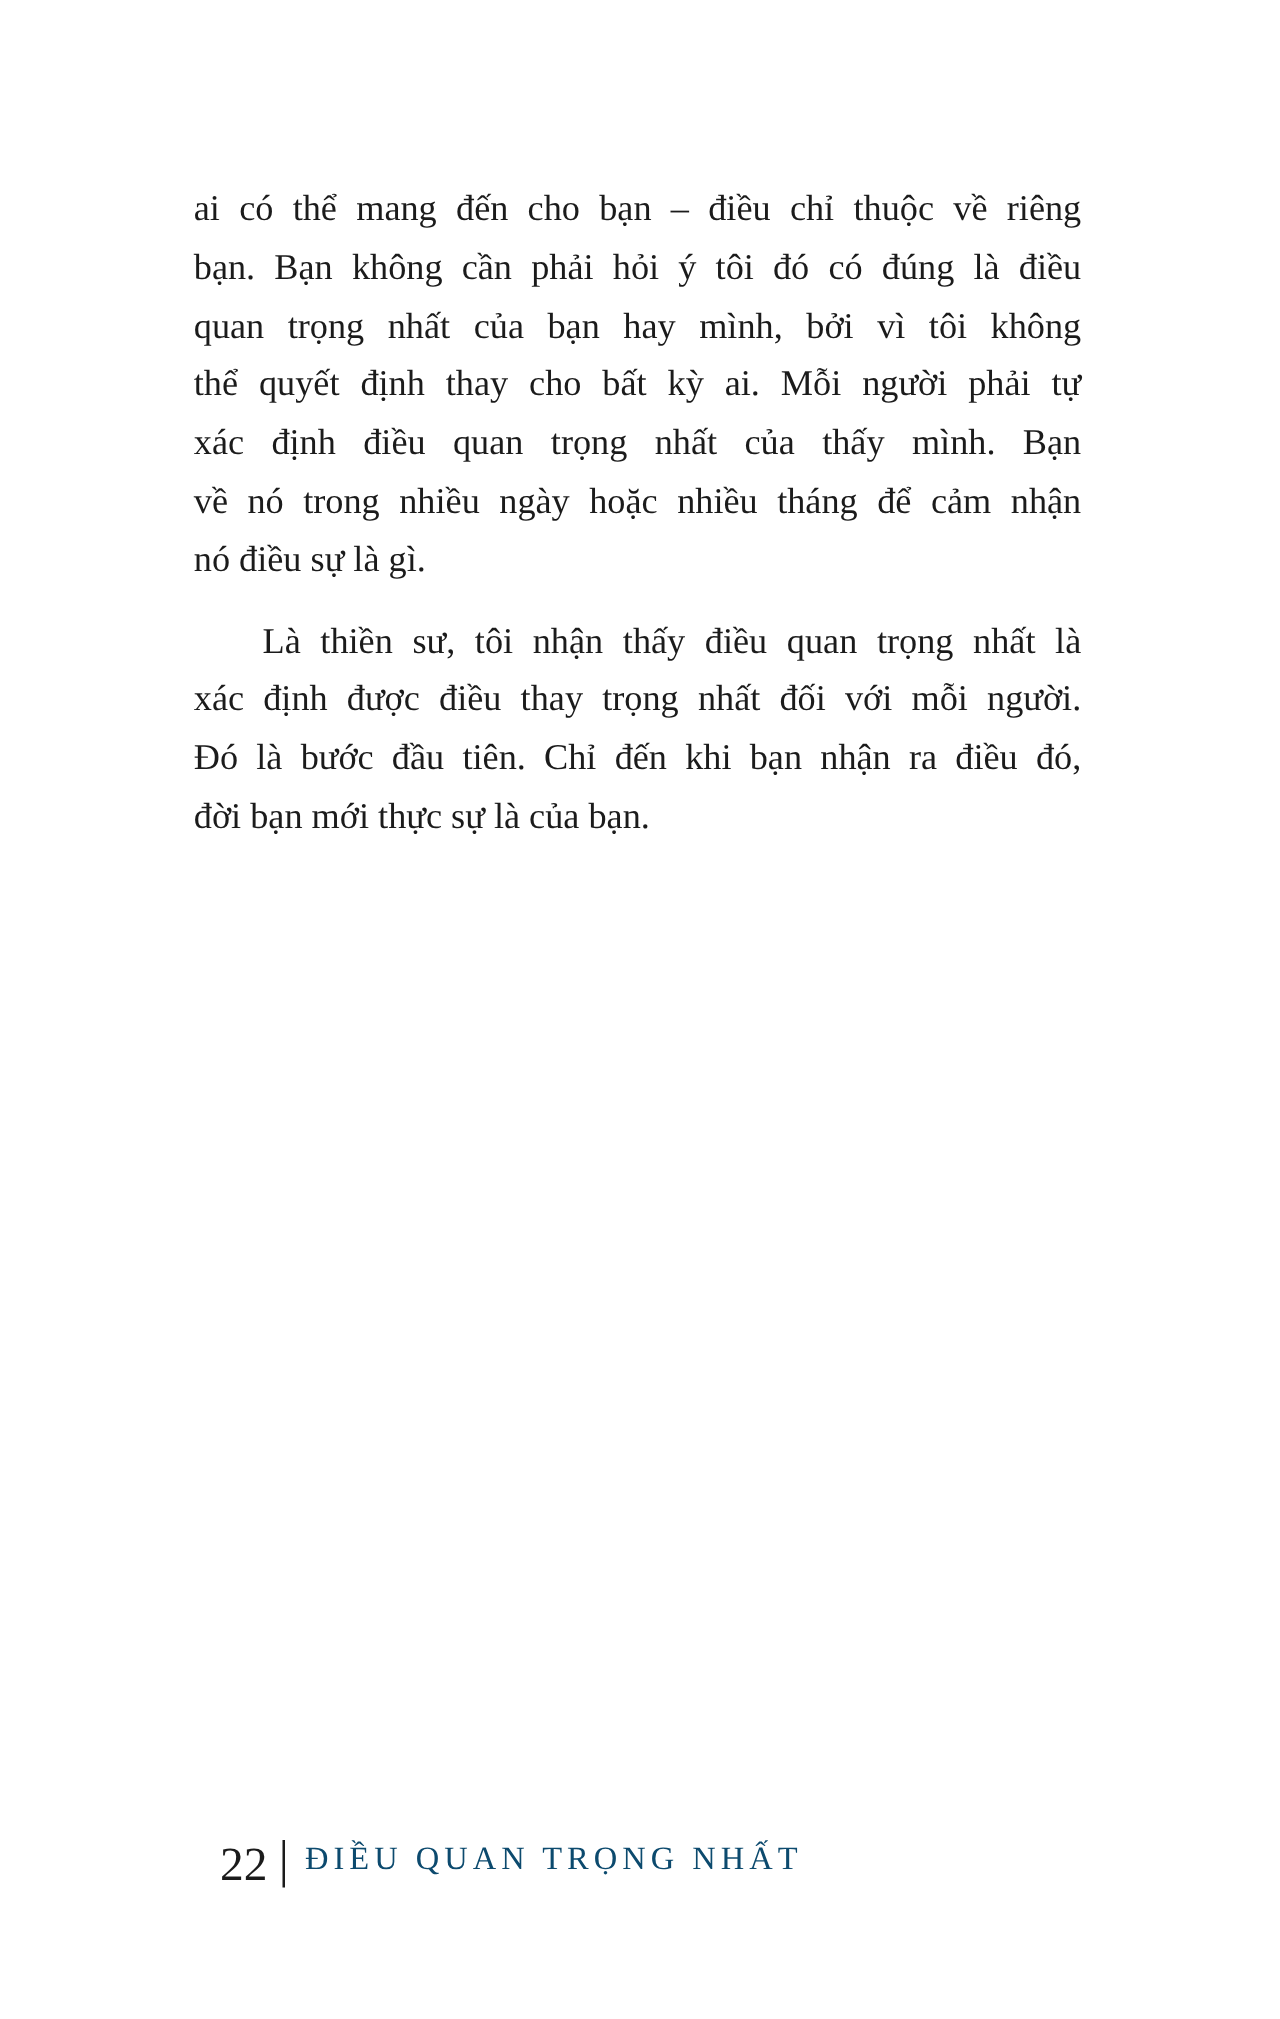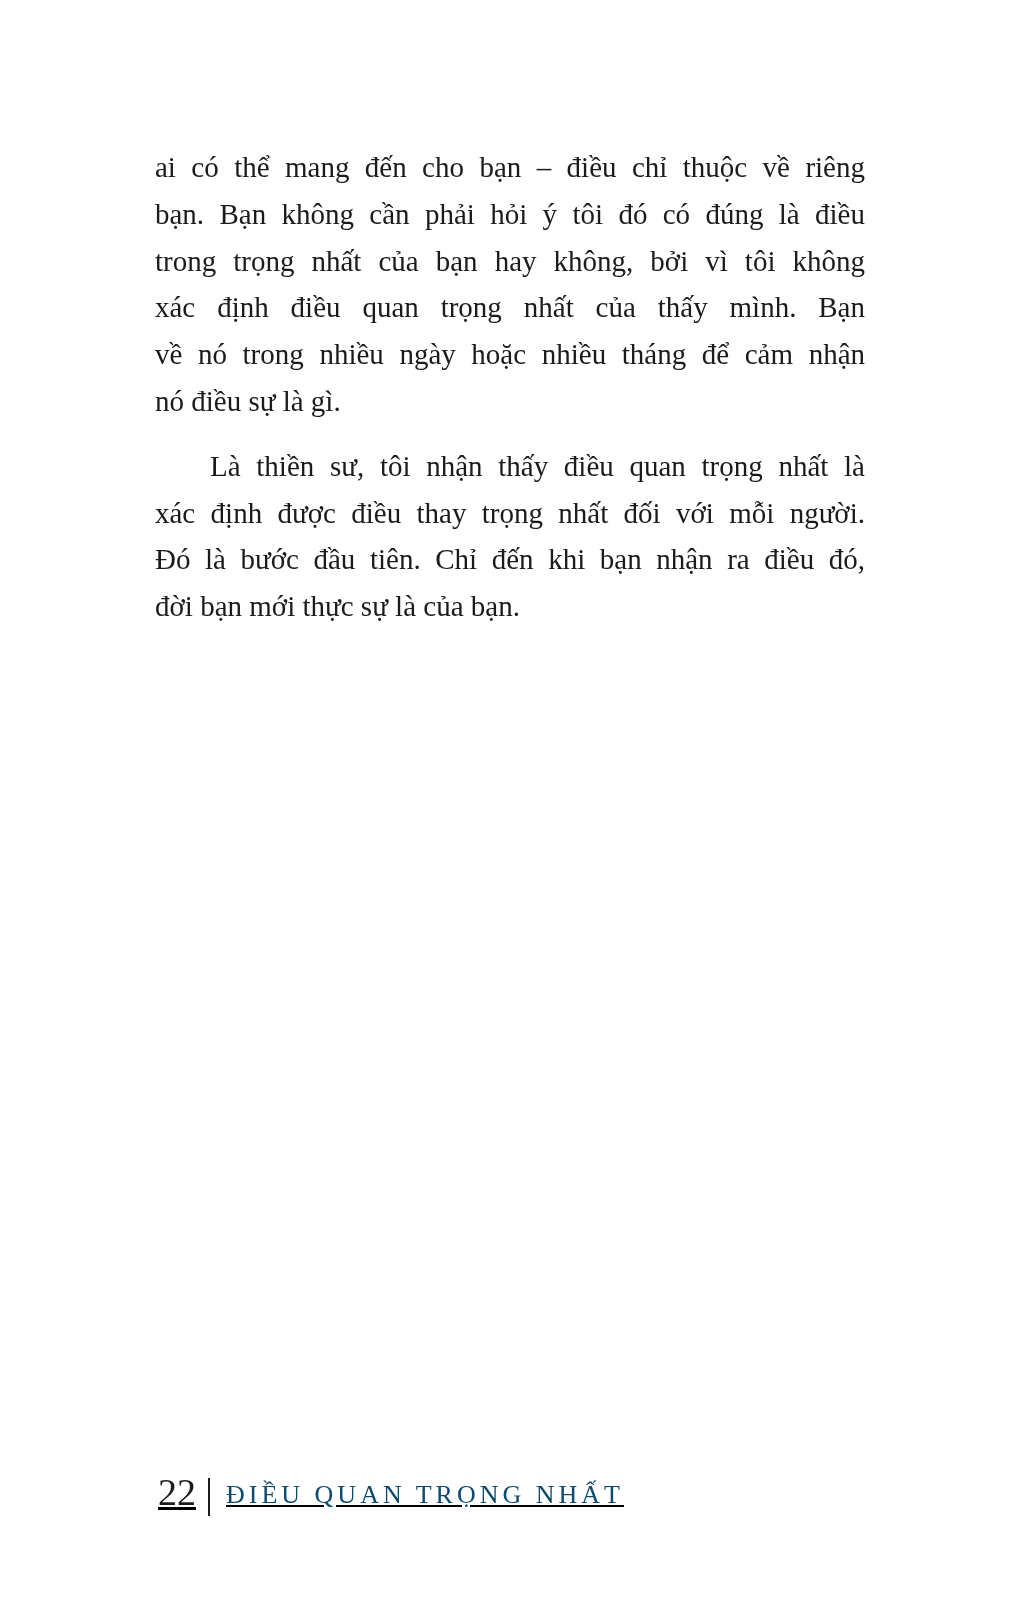--- a/index.html
+++ b/index.html
@@ -38,25 +38,23 @@
   }
   .line.para-last {
     text-align-last: left;
   }
   .line.indent-first {
     text-indent: 55px;
     margin-top: 16px;
   }
   .page-footer {
     position: absolute;
-    left: 158px;
+    left: 176px;
     top: 1472px;
     display: flex;
-    align-items: flex-end;
-    text-decoration: underline;
   }
   .page-number {
     font-family: "Liberation Serif", serif;
     font-size: 38px;
     line-height: 40px;
     color: #1b1b1b;
   }
   .footer-divider {
     width: 2px;
     height: 38px;
@@ -76,21 +74,22 @@
 </head>
 <body>
 
 <div class="book-page">
 
   <div class="text-block">
 
     <div class="para">
       <div class="line">ai có thể mang đến cho bạn – điều chỉ thuộc về riêng</div>
       <div class="line">bạn. Bạn không cần phải hỏi ý tôi đó có đúng là điều</div>
-      <div class="line">trong trọng nhất của bạn hay không, bởi vì tôi không</div>
+      <div class="line">quan trọng nhất của bạn hay mình, bởi vì tôi không</div>
+      <div class="line">thể quyết định thay cho bất kỳ ai. Mỗi người phải tự</div>
       <div class="line">xác định điều quan trọng nhất của thấy mình. Bạn</div>
       <div class="line">về nó trong nhiều ngày hoặc nhiều tháng để cảm nhận</div>
       <div class="line para-last">nó điều sự là gì.</div>
     </div>
 
     <div class="para">
       <div class="line indent-first">Là thiền sư, tôi nhận thấy điều quan trọng nhất là</div>
       <div class="line">xác định được điều thay trọng nhất đối với mỗi người.</div>
       <div class="line">Đó là bước đầu tiên. Chỉ đến khi bạn nhận ra điều đó,</div>
       <div class="line para-last">đời bạn mới thực sự là của bạn.</div>

